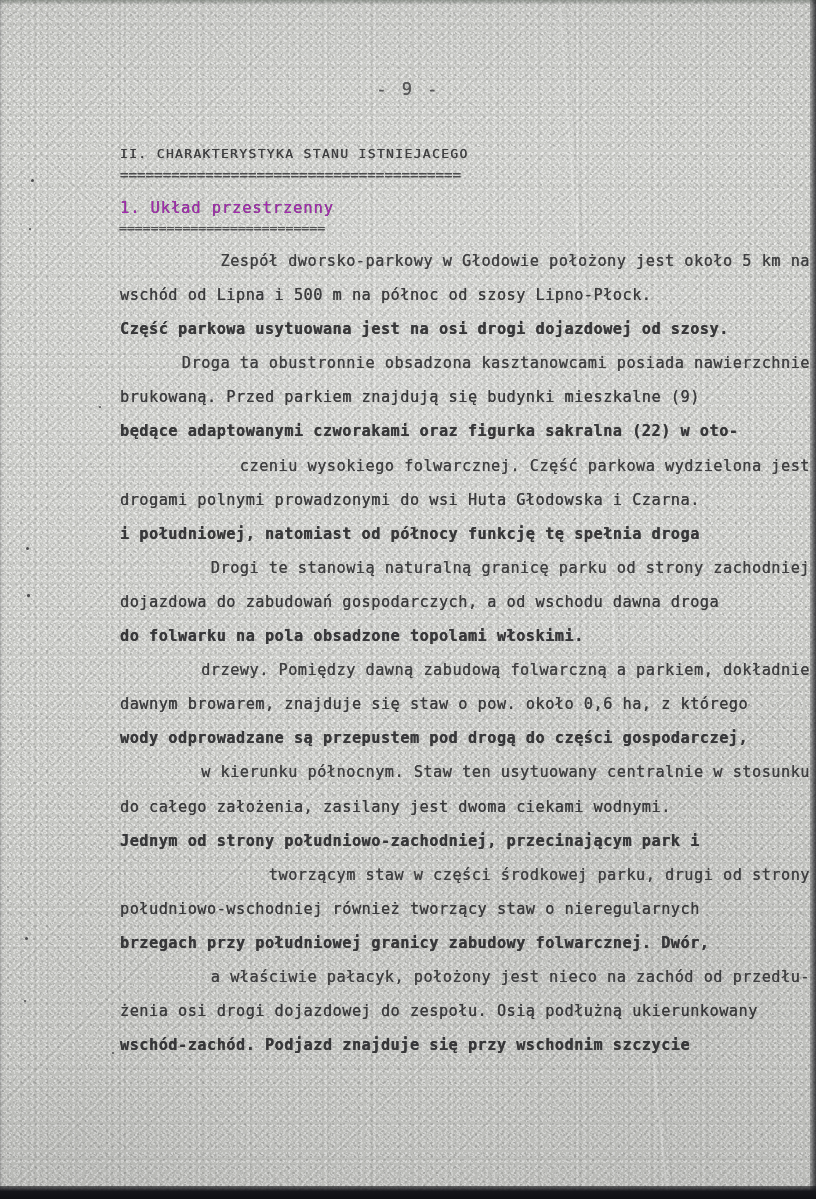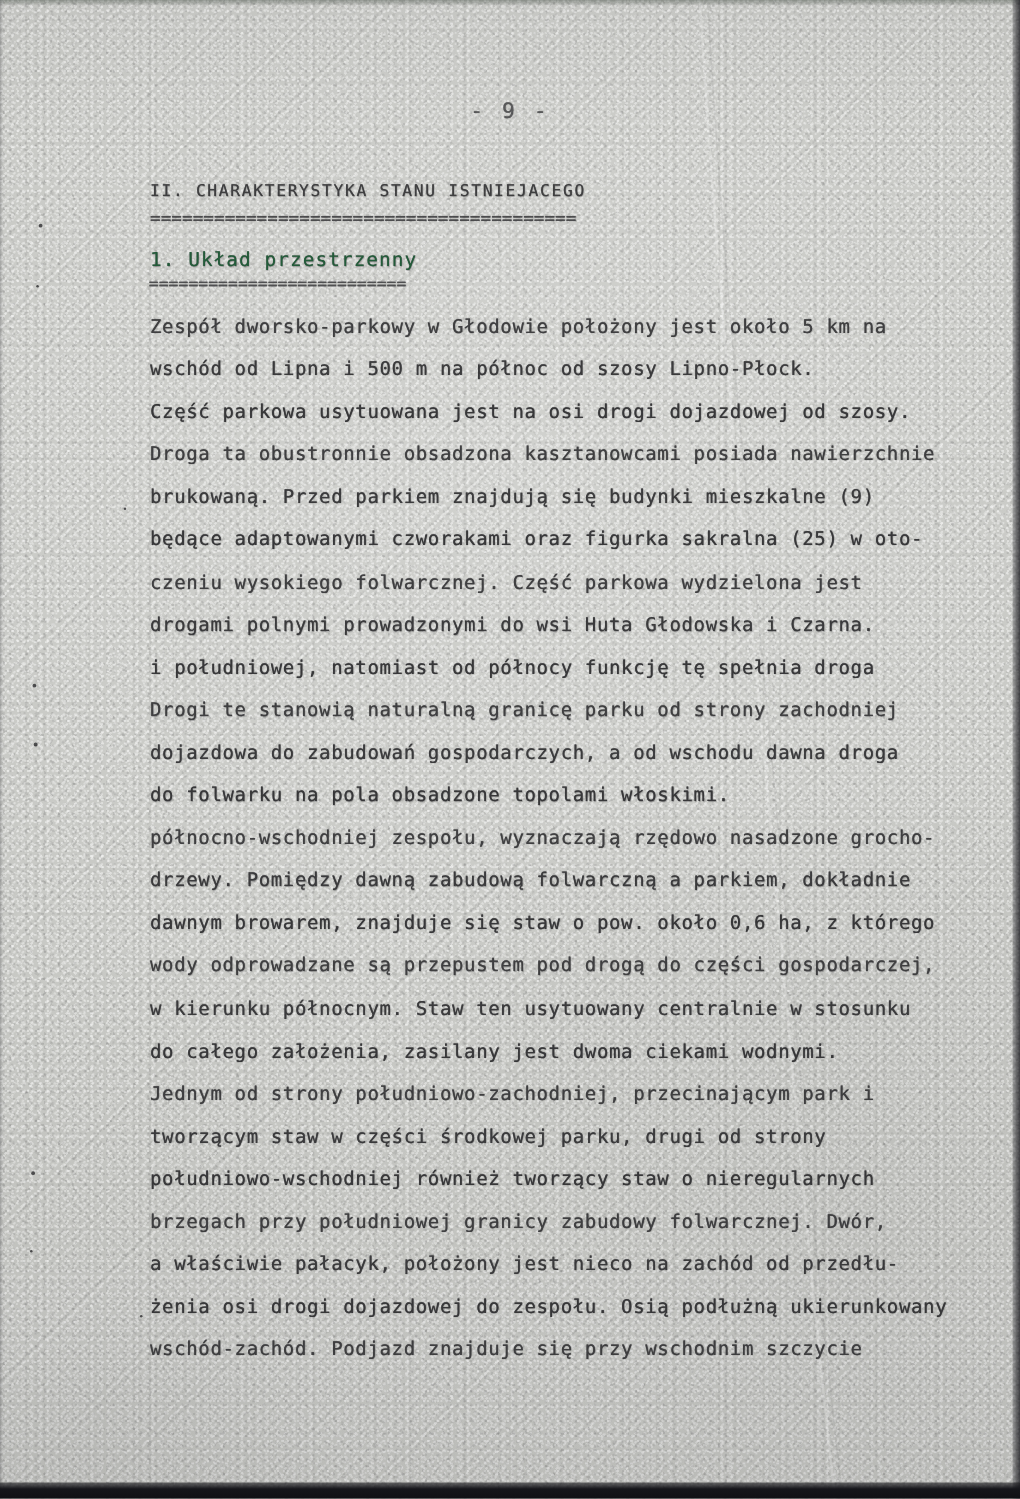--- a/index.html
+++ b/index.html
@@ -145,21 +145,21 @@
     width: 382px;
     white-space: nowrap;
   }
 
   #subsection-heading {
     position: absolute;
     left: 120px;
     top: 199px;
     font-size: 15.5px;
     letter-spacing: .85px;
-    color: #14532d;
+    color: #a21caf;
   }
 
   #subsection-heading-rule {
     position: absolute;
     left: 119px;
     top: 220px;
     font-size: 13px;
     letter-spacing: .1px;
     color: #3a3a3c;
     opacity: .85;
@@ -177,22 +177,22 @@
 
   .body-line {
     font-size: 15.2px;
     line-height: 34.1px;
     height: 34.1px;
     letter-spacing: .52px;
     color: #303032;
     white-space: pre;
   }
   
-  .body-line:nth-child(3n)   { opacity: .95; }
-  .body-line:nth-child(3n+1) { opacity: .90; }
+  .body-line:nth-child(3n)   { opacity: .95; font-weight: bold; }
+  .body-line:nth-child(3n+1) { opacity: .90; text-align: right; }
   .body-line:nth-child(3n+2) { opacity: .93; }
 
   
   .speck {
     position: absolute;
     background: #2b2b2d;
     border-radius: 50%;
     pointer-events: none;
     opacity: .8;
     z-index: 6;
@@ -223,28 +223,27 @@
     <div id="subsection-heading" class="typed">1. Układ przestrzenny</div>
 
     <div id="subsection-heading-rule" class="typed">==========================</div>
 
     <div id="body-block">
         <div class="body-line typed">Zespół dworsko-parkowy w Głodowie położony jest około 5 km na</div>
         <div class="body-line typed">wschód od Lipna i 500 m na północ od szosy Lipno-Płock.</div>
         <div class="body-line typed">Część parkowa usytuowana jest na osi drogi dojazdowej od szosy.</div>
         <div class="body-line typed">Droga ta obustronnie obsadzona kasztanowcami posiada nawierzchnie</div>
         <div class="body-line typed">brukowaną. Przed parkiem znajdują się budynki mieszkalne (9)</div>
-        <div class="body-line typed">będące adaptowanymi czworakami oraz figurka sakralna (25) w oto-</div>
+        <div class="body-line typed">będące adaptowanymi czworakami oraz figurka sakralna (22) w oto-</div>
         <div class="body-line typed">czeniu wysokiego folwarcznej. Część parkowa wydzielona jest</div>
         <div class="body-line typed">drogami polnymi prowadzonymi do wsi Huta Głodowska i Czarna.</div>
         <div class="body-line typed">i południowej, natomiast od północy funkcję tę spełnia droga</div>
         <div class="body-line typed">Drogi te stanowią naturalną granicę parku od strony zachodniej</div>
         <div class="body-line typed">dojazdowa do zabudowań gospodarczych, a od wschodu dawna droga</div>
         <div class="body-line typed">do folwarku na pola obsadzone topolami włoskimi.</div>
-        <div class="body-line typed">północno-wschodniej zespołu, wyznaczają rzędowo nasadzone grocho-</div>
         <div class="body-line typed">drzewy. Pomiędzy dawną zabudową folwarczną a parkiem, dokładnie</div>
         <div class="body-line typed">dawnym browarem, znajduje się staw o pow. około 0,6 ha, z którego</div>
         <div class="body-line typed">wody odprowadzane są przepustem pod drogą do części gospodarczej,</div>
         <div class="body-line typed">w kierunku północnym. Staw ten usytuowany centralnie w stosunku</div>
         <div class="body-line typed">do całego założenia, zasilany jest dwoma ciekami wodnymi.</div>
         <div class="body-line typed">Jednym od strony południowo-zachodniej, przecinającym park i</div>
         <div class="body-line typed">tworzącym staw w części środkowej parku, drugi od strony</div>
         <div class="body-line typed">południowo-wschodniej również tworzący staw o nieregularnych</div>
         <div class="body-line typed">brzegach przy południowej granicy zabudowy folwarcznej. Dwór,</div>
         <div class="body-line typed">a właściwie pałacyk, położony jest nieco na zachód od przedłu-</div>

